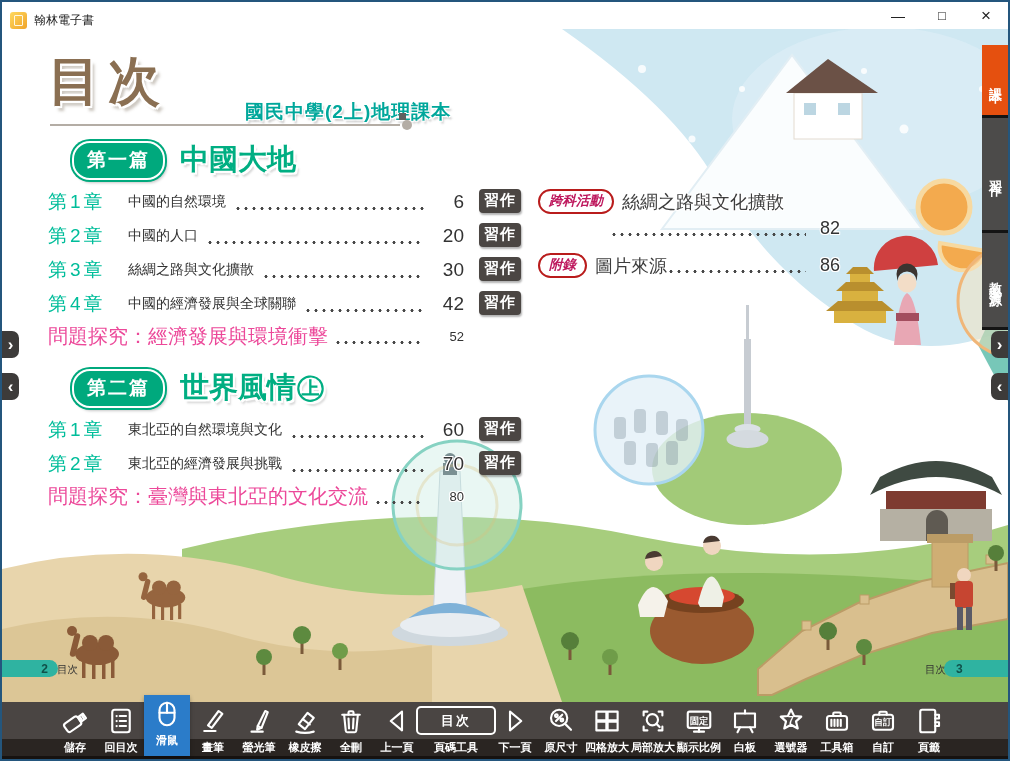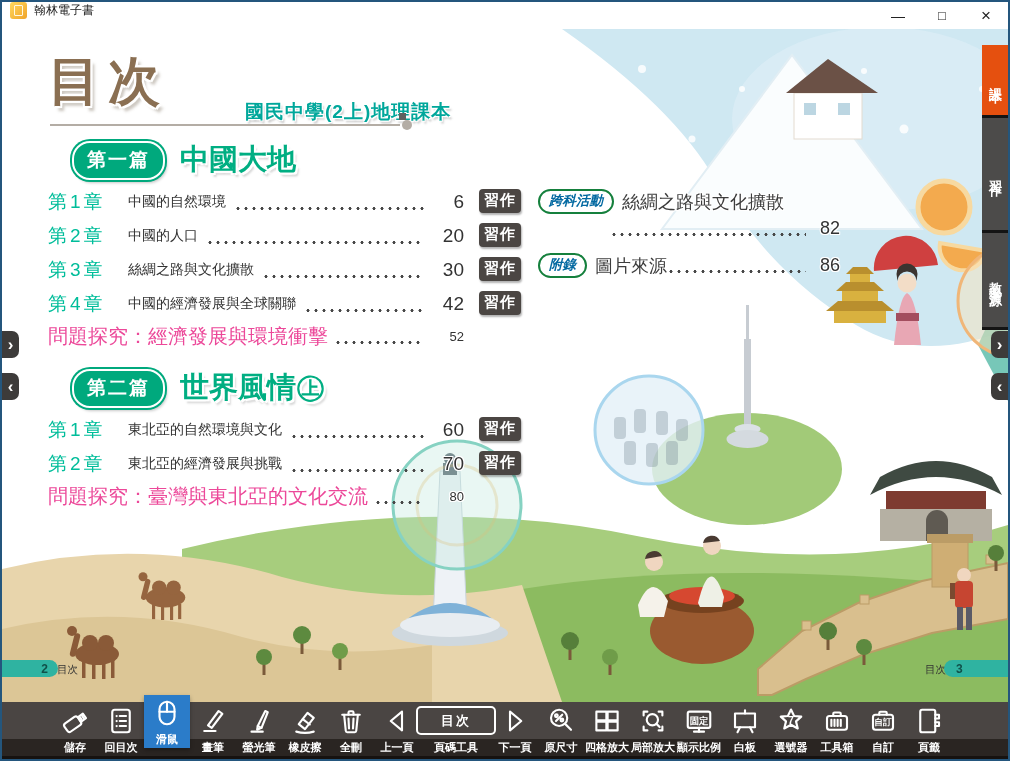--- a/index.html
+++ b/index.html
@@ -1,21 +1,21 @@
 <!DOCTYPE html>
 <html><head>
 <meta charset="utf-8">
 <style>
   html,body { margin:0; padding:0; background:#888; }
   body { width:1010px; height:761px; font-family:"Liberation Sans","DejaVu Sans",sans-serif; }
   .window { box-sizing:border-box; width:1010px; height:761px; border:2px solid #24567d;
             background:#fff; display:flex; flex-direction:column; overflow:hidden; }
 
   
-  .titlebar { height:27px; flex:none; background:#fff; display:flex; align-items:flex-start; }
+  .titlebar { height:27px; flex:none; background:#fff; display:flex; align-items:flex-end; }
   .app-icon { width:17px; height:17px; margin:0 7px 0 8px; border-radius:3px;
               background:linear-gradient(135deg,#ffd95e,#f0a32a); position:relative; flex:none; }
   .app-icon::after { content:''; position:absolute; left:4px; top:3px; width:9px; height:11px;
               border:1.5px solid #fff7e0; border-radius:1px; box-sizing:border-box; }
   .title-text { font-size:12px; color:#1a1a1a; }
   .win-controls { margin-left:auto; display:flex; height:100%; }
   .win-btn { width:44px; height:100%; display:flex; align-items:center; justify-content:center;
              font-size:14px; color:#222; cursor:default; }
   .win-btn.max { font-size:13px; }
   .win-btn.close { font-size:17px; }
@@ -56,22 +56,22 @@
   .ch-page { flex:none; width:36px; text-align:right; font-size:19px; color:#333; }
   .wb-badge { position:absolute; left:calc(100% + 15px); top:4px; background:#4b4643; color:#fff;
       font-size:15px; font-weight:bold; padding:2px 5px 3px; border-radius:4px; letter-spacing:1px;
       box-shadow:1px 2px 2px rgba(0,0,0,.3); white-space:nowrap; }
   .explore-row { display:flex; align-items:center; height:30px; }
   .explore-text { flex:none; font-size:20px; color:#ec4899; margin-right:6px; white-space:nowrap; }
   .explore-page { flex:none; width:36px; text-align:right; font-size:13px; color:#333; }
 
   .extras { position:absolute; left:536px; top:160px; width:302px; }
   .extra-head { display:flex; align-items:center; }
-  .extra-badge { flex:none; border:2px solid #15803d; border-radius:13px; padding:1px 9px 2px;
-      font-size:13.5px; font-style:italic; font-weight:bold; color:#0369a1;
+  .extra-badge { flex:none; border:2px solid #b91c1c; border-radius:13px; padding:1px 9px 2px;
+      font-size:13.5px; font-style:italic; font-weight:bold; color:#be185d;
       background:rgba(255,255,255,.85); white-space:nowrap; }
   .extra-title { margin-left:8px; font-size:18px; color:#3d3d3d; white-space:nowrap; }
   .extra-line2 { display:flex; align-items:center; margin:4px 0 0 72px; }
   .extra-sub { flex:none; font-size:18px; color:#3d3d3d; margin-right:4px; white-space:nowrap; }
   .extra-page { flex:none; width:30px; text-align:right; font-size:18px; color:#333; }
   .extra2 { margin-top:14px; }
 
   
   .side-tabs { position:absolute; right:0; top:16px; width:26px; background:#141414;
       display:flex; flex-direction:column; gap:3px; padding:0 0 3px 0; z-index:5; }
@@ -97,21 +97,21 @@
   .pill-label { position:absolute; top:634px; font-size:10.5px; color:#333; z-index:4; }
   .pl-left { left:55px; } .pl-right { right:62px; }
 
   
   .toolbar { position:relative; height:61px; flex:none; overflow:visible;
       background:linear-gradient(to bottom,#4a4543 0,#4a4543 37px,#2a2522 37px,#2a2522 54px,#161210 54px);
       display:flex; align-items:flex-start; padding-left:50px; }
   .tool { width:46px; flex:none; height:54px; display:flex; flex-direction:column; align-items:center;
       cursor:pointer; }
   .tool.wide { width:72px; }
-  .tool.active { margin-top:-7px; height:53px; background:#2b7cc9; box-shadow:0 2px 4px rgba(0,0,0,.3); }
+  .tool.active { margin-top:-7px; height:61px; background:#2b7cc9; box-shadow:0 2px 4px rgba(0,0,0,.3); }
   .ticon { height:37px; display:flex; align-items:center; justify-content:center; }
   .tool.active .ticon { height:37px; }
   .tlabel { height:17px; display:flex; align-items:center; font-size:11px; font-weight:bold;
       color:#fff; white-space:nowrap; }
   .ticon svg { stroke:#fff; stroke-width:1.7; fill:none; stroke-linecap:round; stroke-linejoin:round; }
   .ticon svg text { stroke:none; fill:#fff; font-family:"Liberation Sans",sans-serif; font-weight:bold; }
   .page-box { min-width:60px; height:25px; border:2px solid #fff; border-radius:5px; color:#fff;
       font-size:13px; font-weight:bold; display:flex; align-items:center; justify-content:center;
       padding:0 8px; letter-spacing:2px; }
 </style>

